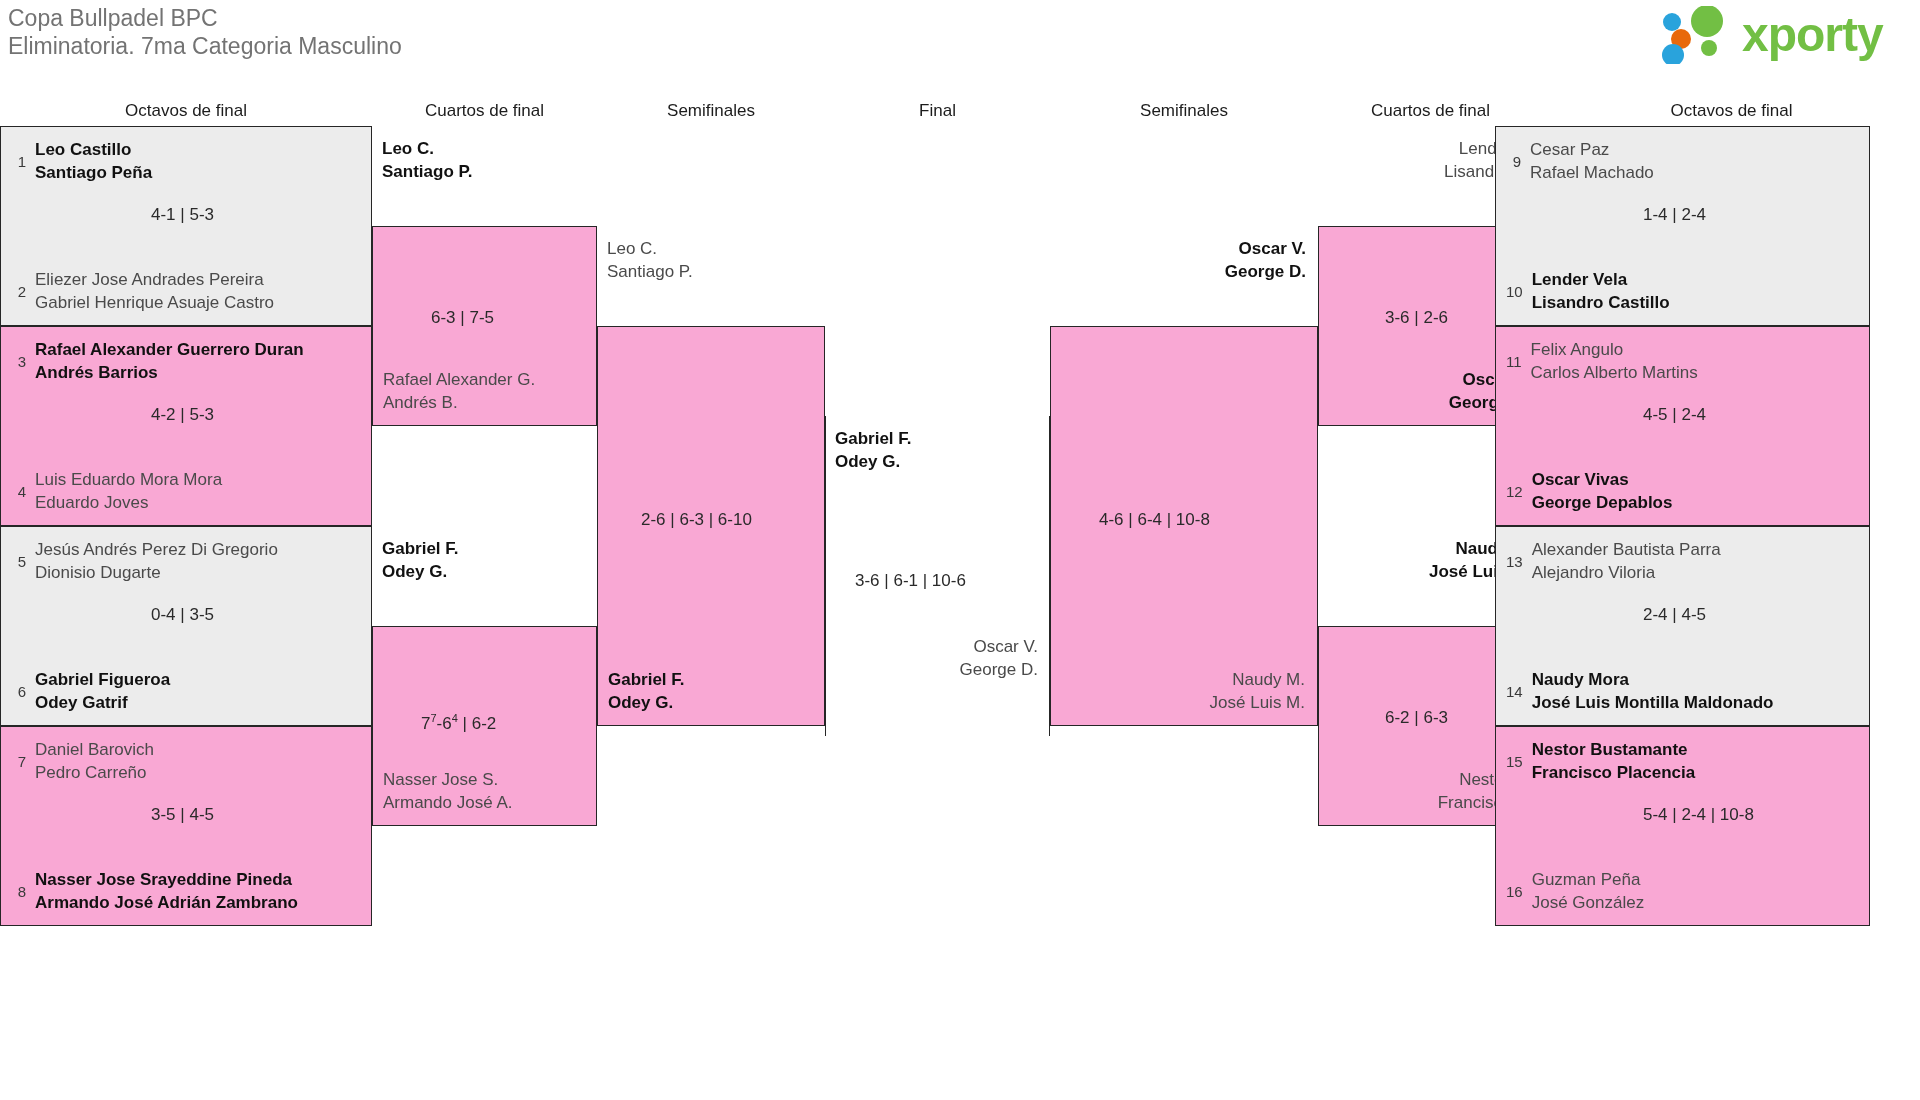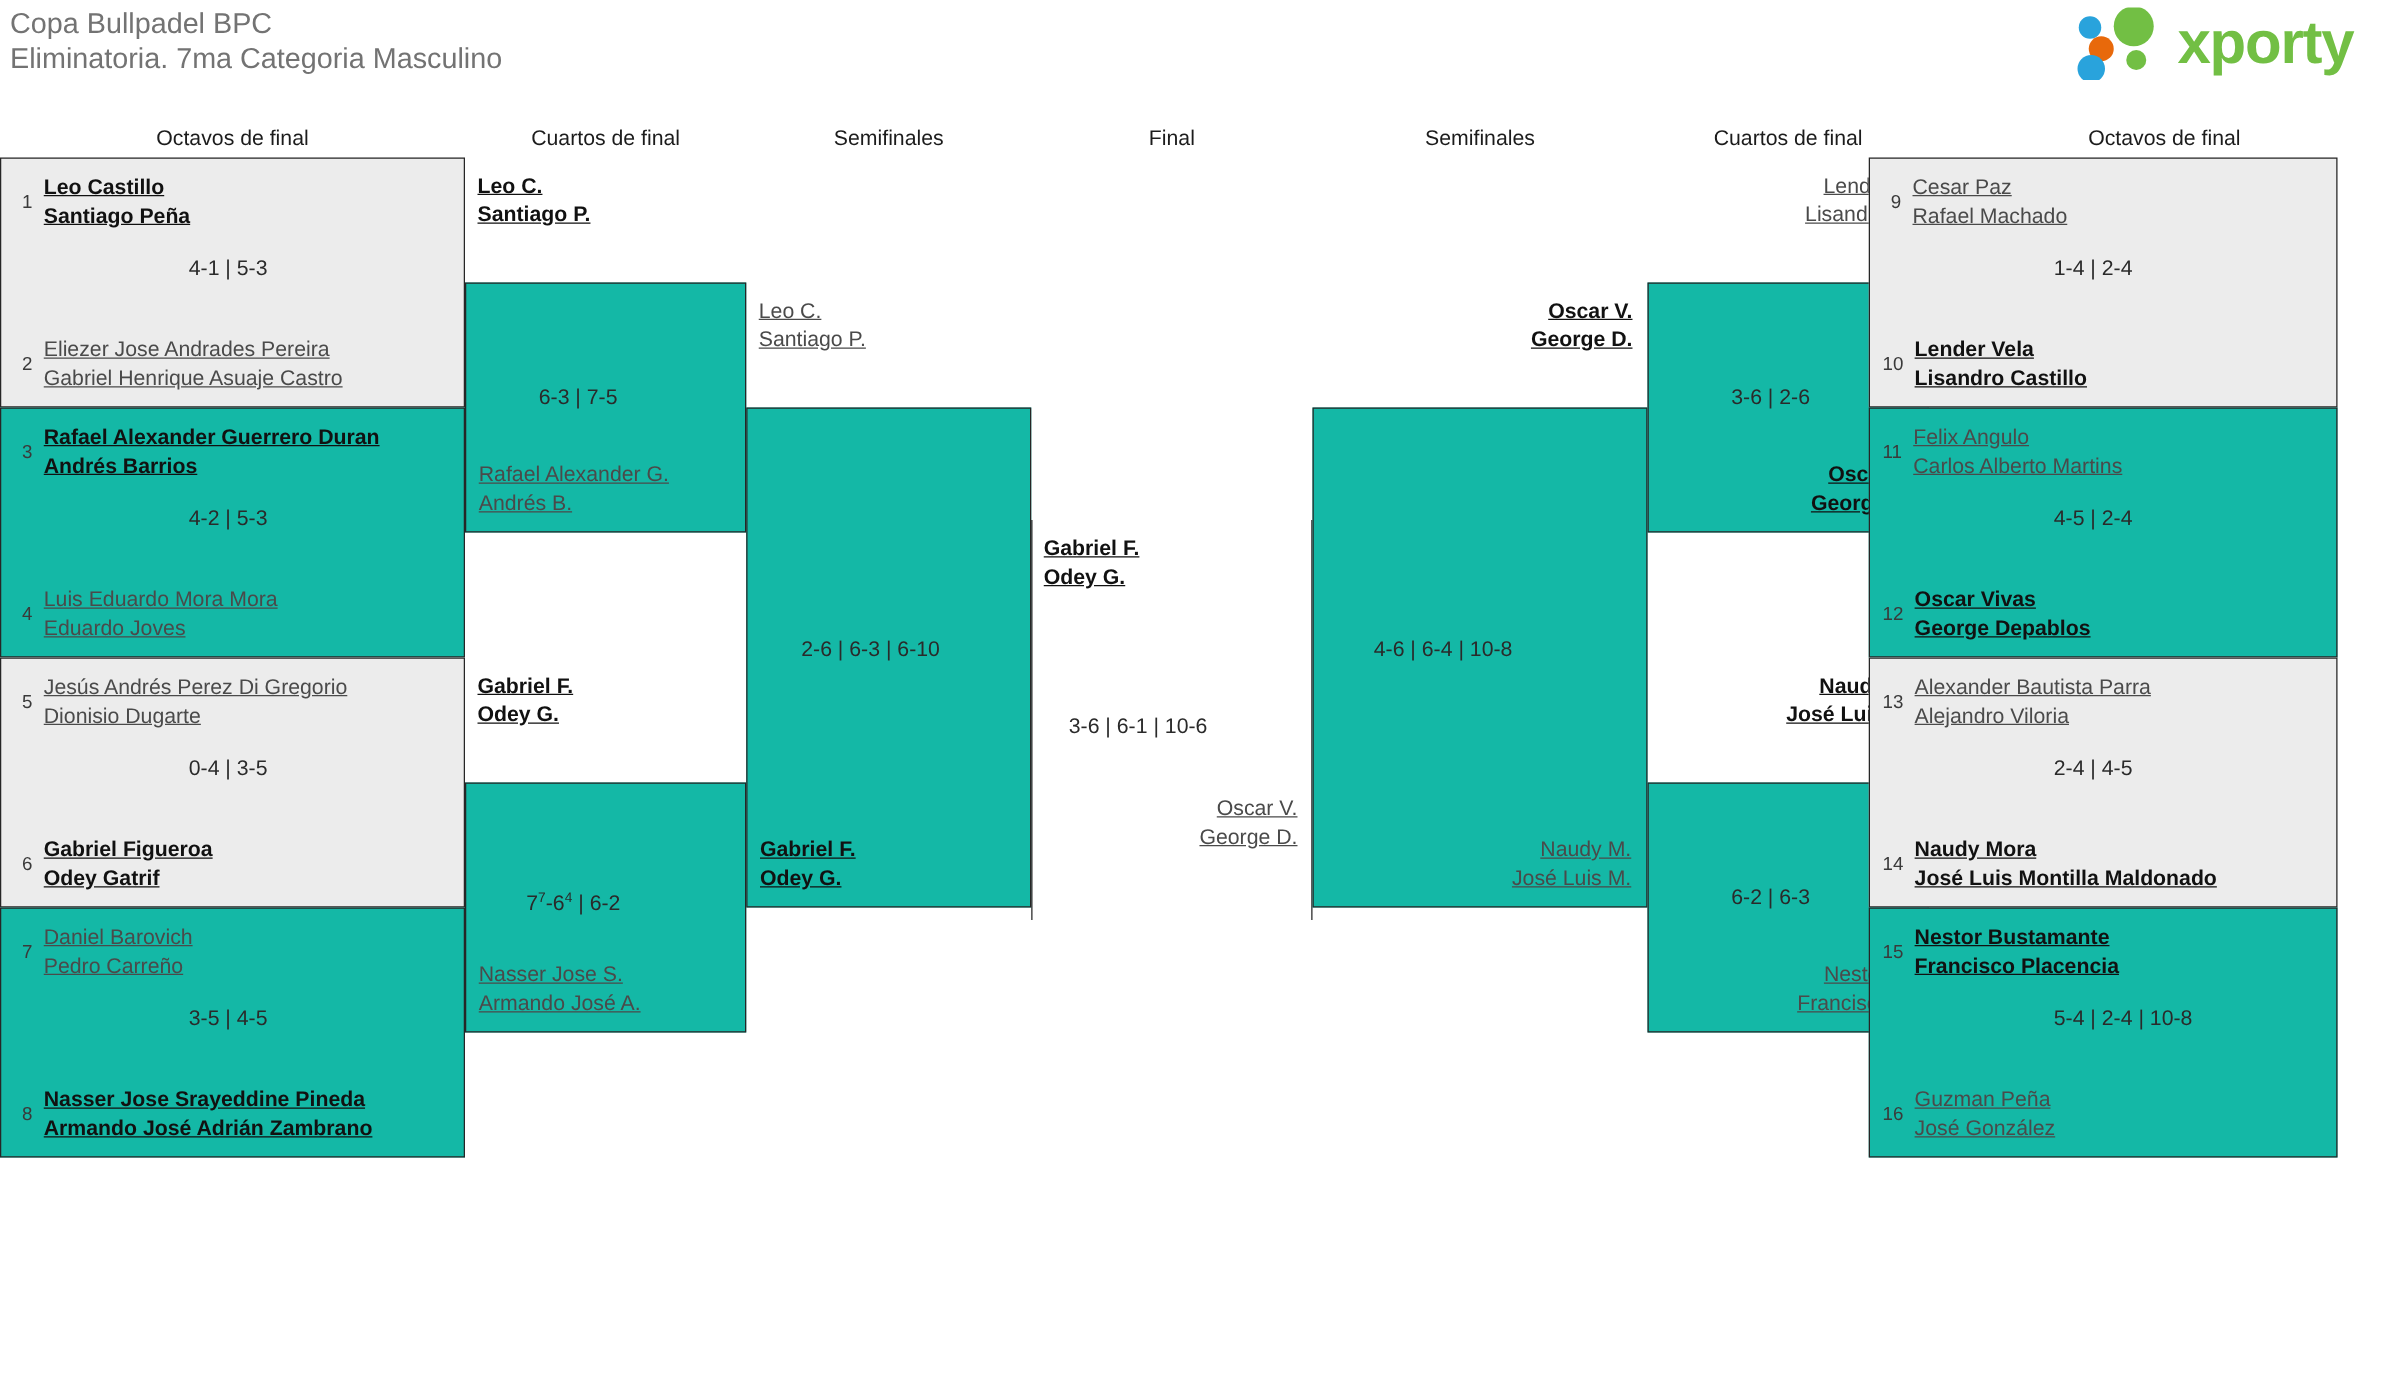--- a/index.html
+++ b/index.html
@@ -59,21 +59,21 @@
   .bracket {
     position: absolute; top: 126px; left: 0;
     width: 1920px; height: 840px;
   }
 
   .match {
     position: absolute;
     border: 1px solid #262626;
   }
   .match.shaded { background: #ececec; }
-  .match.plain  { background: #14b8a6; }
+  .match.plain  { background: #f9a8d4; }
   .match.noborder { border: none; background: transparent; }
 
   .team {
     position: absolute;
     display: flex;
     align-items: flex-start;
     gap: 9px;
     font-size: 17px;
     line-height: 23px;
     white-space: nowrap;
@@ -85,21 +85,21 @@
 
   .seed {
     font-size: 15px;
     color: #3a3a3a;
     line-height: 23px;
     padding-top: 12px;
     min-width: 15px;
     text-align: right;
   }
   .players { display: flex; flex-direction: column; }
-  .players span { display: block; text-decoration: underline; }
+  .players span { display: block; }
   .winner .players span { font-weight: 700; color: #111111; }
   .loser  .players span { font-weight: 400; color: #4a4a4a; }
 
   .score {
     position: absolute;
     font-size: 17px;
     line-height: 22px;
     color: #2a2a2a;
     white-space: nowrap;
   }

